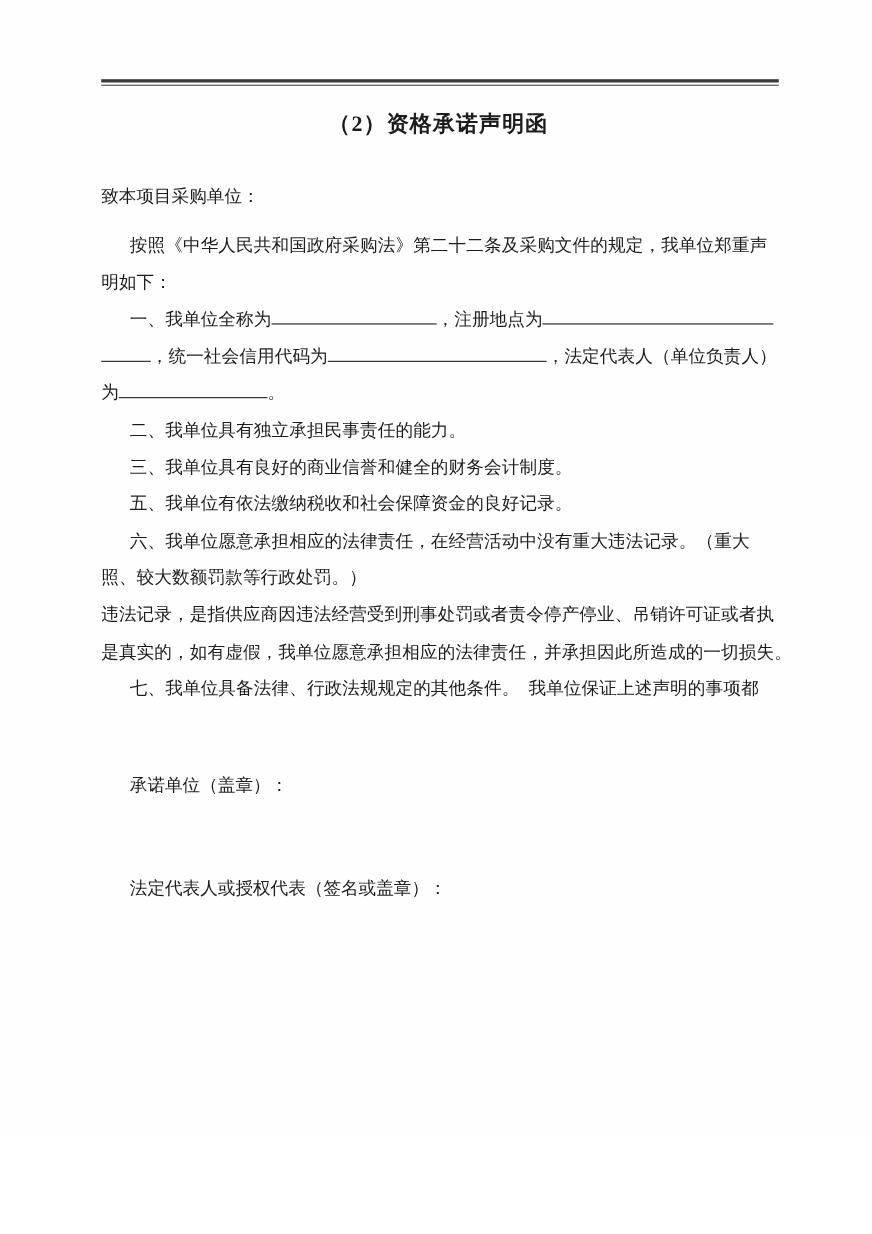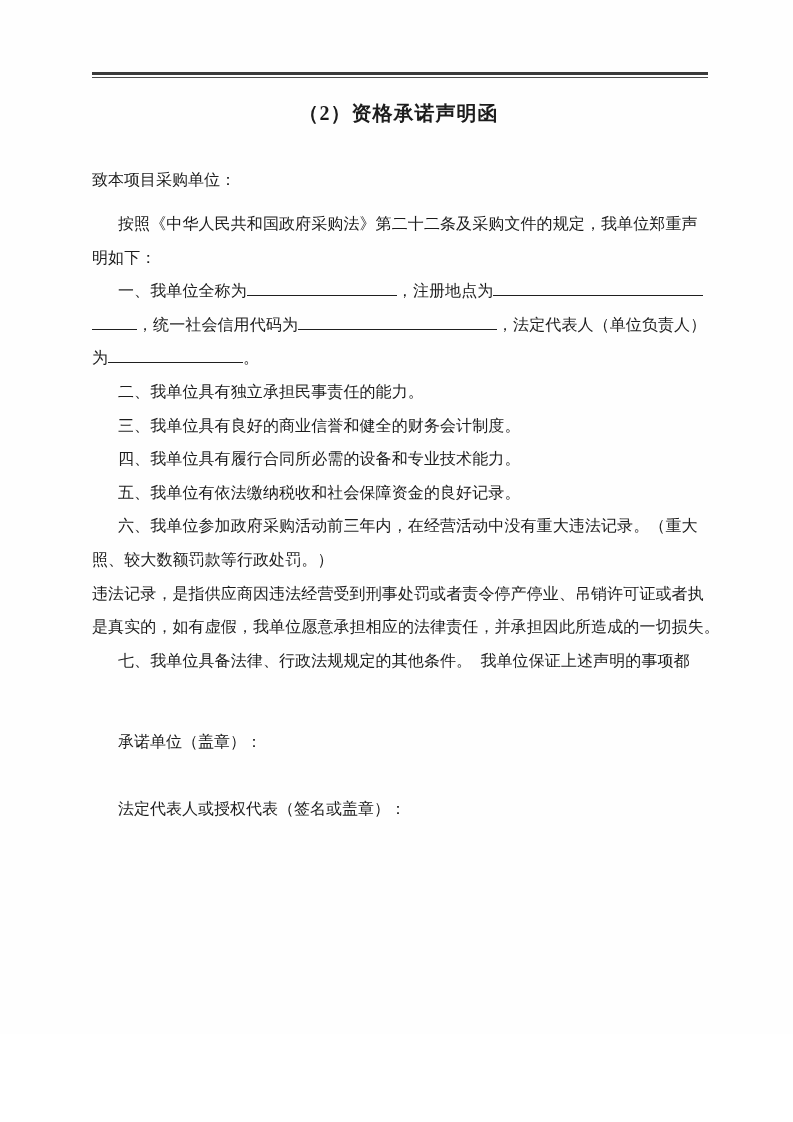--- a/index.html
+++ b/index.html
@@ -73,21 +73,21 @@
   .w150 { width: 150px; }
   .w199 { width: 199px; }
   .w210 { width: 210px; }
   .sig-line {
     position: absolute;
     left: 92px;
     font-size: 16px;
     line-height: 22px;
   }
   .sig-indent { padding-left: 26px; }
-  .sig-unit { top: 731px; }
+  .sig-unit { top: 704px; font-family: Liberation Mono, monospace; }
   .sig-rep  { top: 798px; text-align: right; }
   .date-row {
     position: absolute;
     left: 485px;
     top: 854px;
     font-size: 16px;
     line-height: 22px;
     white-space: pre;
   }
   .date-year  { margin-left: 36px; }
@@ -123,25 +123,24 @@
     <div class="bline"><span class="indent"></span><span>一、我单位全称为</span><span class="blank w150"></span><span>，注册地点为</span><span class="blank w210"></span></div>
 
     <div class="bline"><span class="blank w45"></span><span>，统一社会信用代码为</span><span class="blank w199"></span><span>，法定代表人（单位负责人）</span></div>
 
     <div class="bline"><span>为</span><span class="blank w135"></span><span>。</span></div>
 
     <div class="bline"><span class="indent"></span><span>二、我单位具有独立承担民事责任的能力。</span></div>
 
     <div class="bline"><span class="indent"></span><span>三、我单位具有良好的商业信誉和健全的财务会计制度。</span></div>
 
-    <div class="bline"><span class="indent"></span><span>四、我单位具有履行合同所必需的设备和专业技术能力。</span></div>
 
     <div class="bline"><span class="indent"></span><span>五、我单位有依法缴纳税收和社会保障资金的良好记录。</span></div>
 
-    <div class="bline"><span class="indent"></span><span>六、我单位参加政府采购活动前三年内，在经营活动中没有重大违法记录。（重大</span></div>
+    <div class="bline"><span class="indent"></span><span>六、我单位愿意承担相应的法律责任，在经营活动中没有重大违法记录。（重大</span></div>
 
     <div class="bline"><span>照、较大数额罚款等行政处罚。）</span></div>
 
     <div class="bline"><span>违法记录，是指供应商因违法经营受到刑事处罚或者责令停产停业、吊销许可证或者执</span></div>
 
     <div class="bline"><span>是真实的，如有虚假，我单位愿意承担相应的法律责任，并承担因此所造成的一切损失。</span></div>
 
     <div class="bline"><span class="indent"></span><span>七、我单位具备法律、行政法规规定的其他条件。  我单位保证上述声明的事项都</span></div>
 
   </div>

